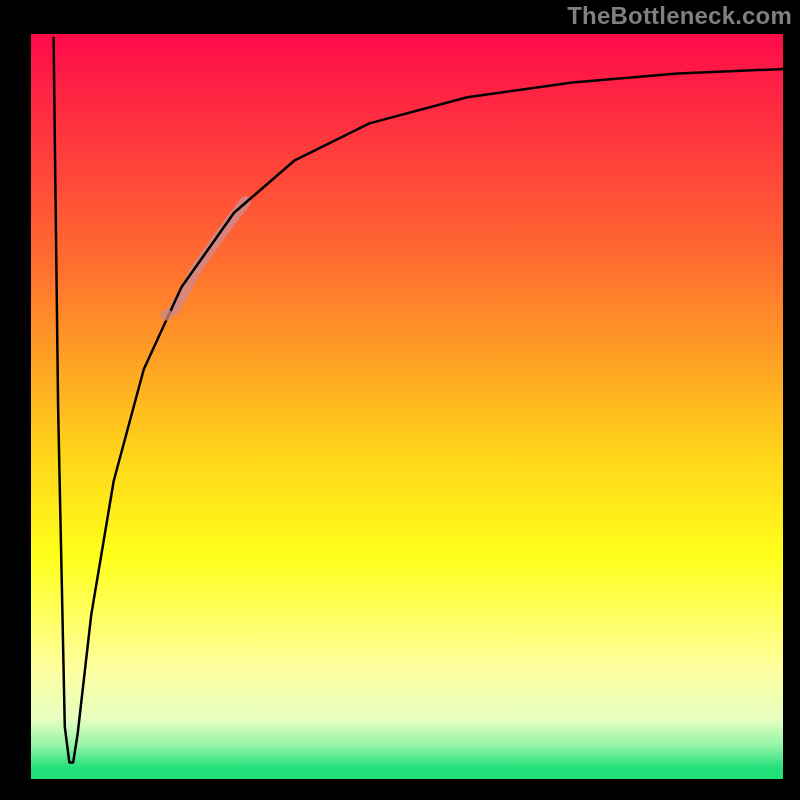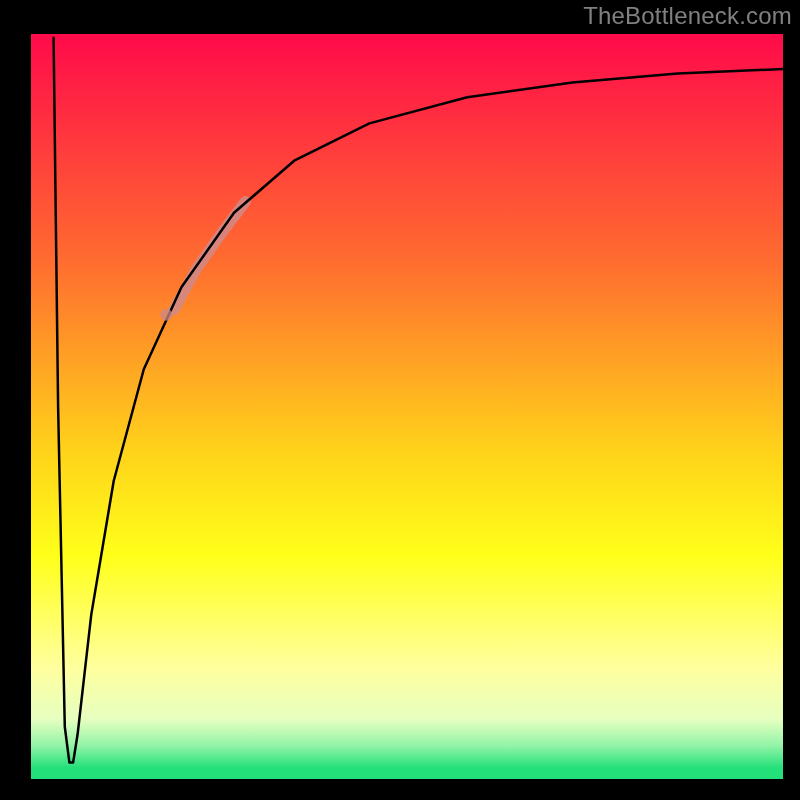--- a/index.html
+++ b/index.html
@@ -13,21 +13,21 @@
   .container {
     position: relative;
     width: 800px;
     height: 800px;
   }
   .watermark {
     position: absolute;
     top: 2px;
     right: 8px;
     font-size: 24px;
-    font-weight: 400;
+    font-weight: 700;
     color: #808080;
     letter-spacing: 0.2px;
     z-index: 1;
   }
   svg.plot {
     display: block;
   }
 </style>
 </head>
 <body>

